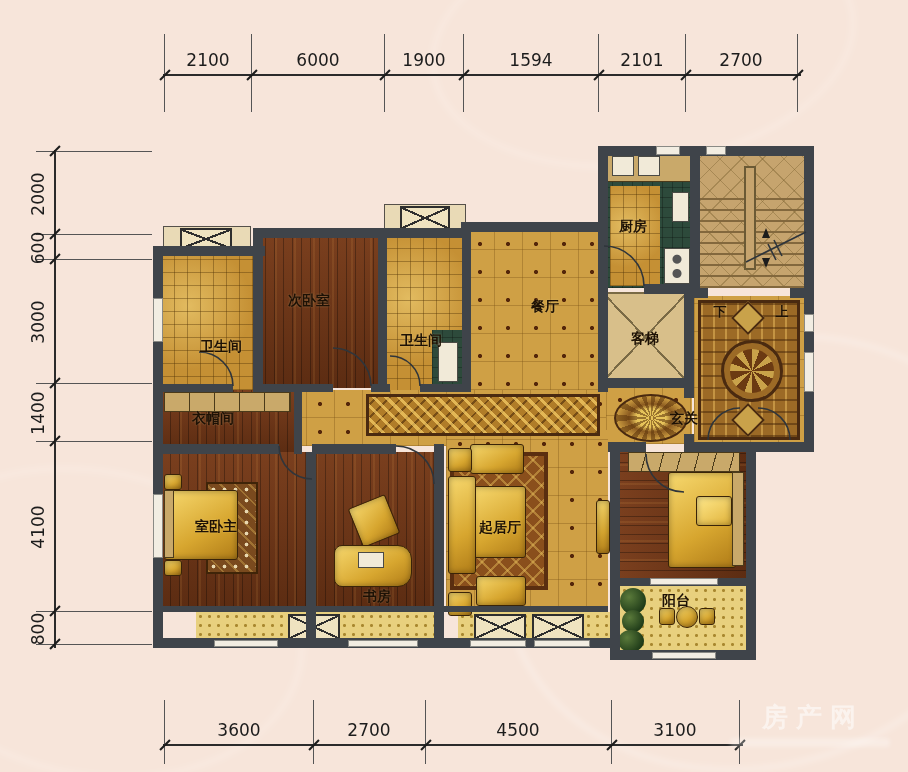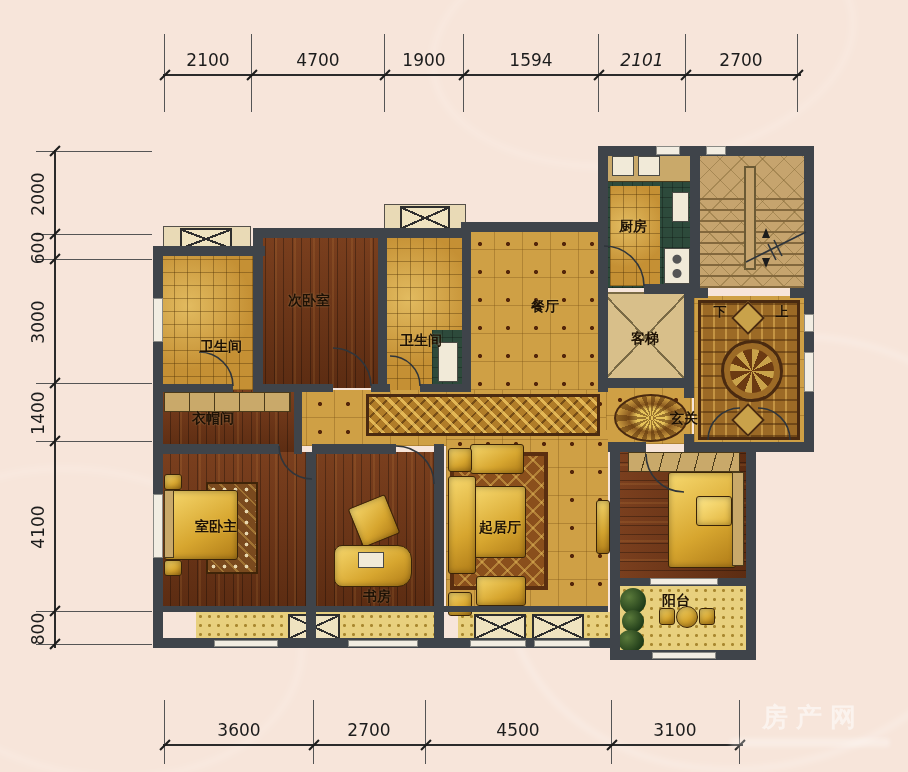--- a/index.html
+++ b/index.html
@@ -97,24 +97,24 @@
   <div class="extline" style="left:685px;top:34px;width:1px;height:78px;"></div>
   <div class="extline" style="left:797px;top:34px;width:1px;height:78px;"></div>
   <div class="tick" style="left:158px;top:74px;"></div>
   <div class="tick" style="left:245px;top:74px;"></div>
   <div class="tick" style="left:378px;top:74px;"></div>
   <div class="tick" style="left:457px;top:74px;"></div>
   <div class="tick" style="left:592px;top:74px;"></div>
   <div class="tick" style="left:679px;top:74px;"></div>
   <div class="tick" style="left:791px;top:74px;"></div>
   <div class="dimlabel" style="left:173px;top:50px;width:70px;">2100</div>
-  <div class="dimlabel" style="left:283px;top:50px;width:70px;">4700</div>
+  <div class="dimlabel" style="left:283px;top:50px;width:70px;">6000</div>
   <div class="dimlabel" style="left:389px;top:50px;width:70px;">1900</div>
   <div class="dimlabel" style="left:496px;top:50px;width:70px;">1594</div>
-  <div class="dimlabel" style="left:607px;top:50px;width:70px;font-style:italic;">2101</div>
+  <div class="dimlabel" style="left:607px;top:50px;width:70px;">2101</div>
   <div class="dimlabel" style="left:706px;top:50px;width:70px;">2700</div>
 
   <div class="dimline" style="left:54px;top:150px;width:2px;height:498px;"></div>
   <div class="extline" style="left:36px;top:151px;width:116px;height:1px;"></div>
   <div class="extline" style="left:36px;top:234px;width:116px;height:1px;"></div>
   <div class="extline" style="left:36px;top:259px;width:116px;height:1px;"></div>
   <div class="extline" style="left:36px;top:383px;width:116px;height:1px;"></div>
   <div class="extline" style="left:36px;top:441px;width:116px;height:1px;"></div>
   <div class="extline" style="left:36px;top:611px;width:116px;height:1px;"></div>
   <div class="extline" style="left:36px;top:644px;width:116px;height:1px;"></div>

